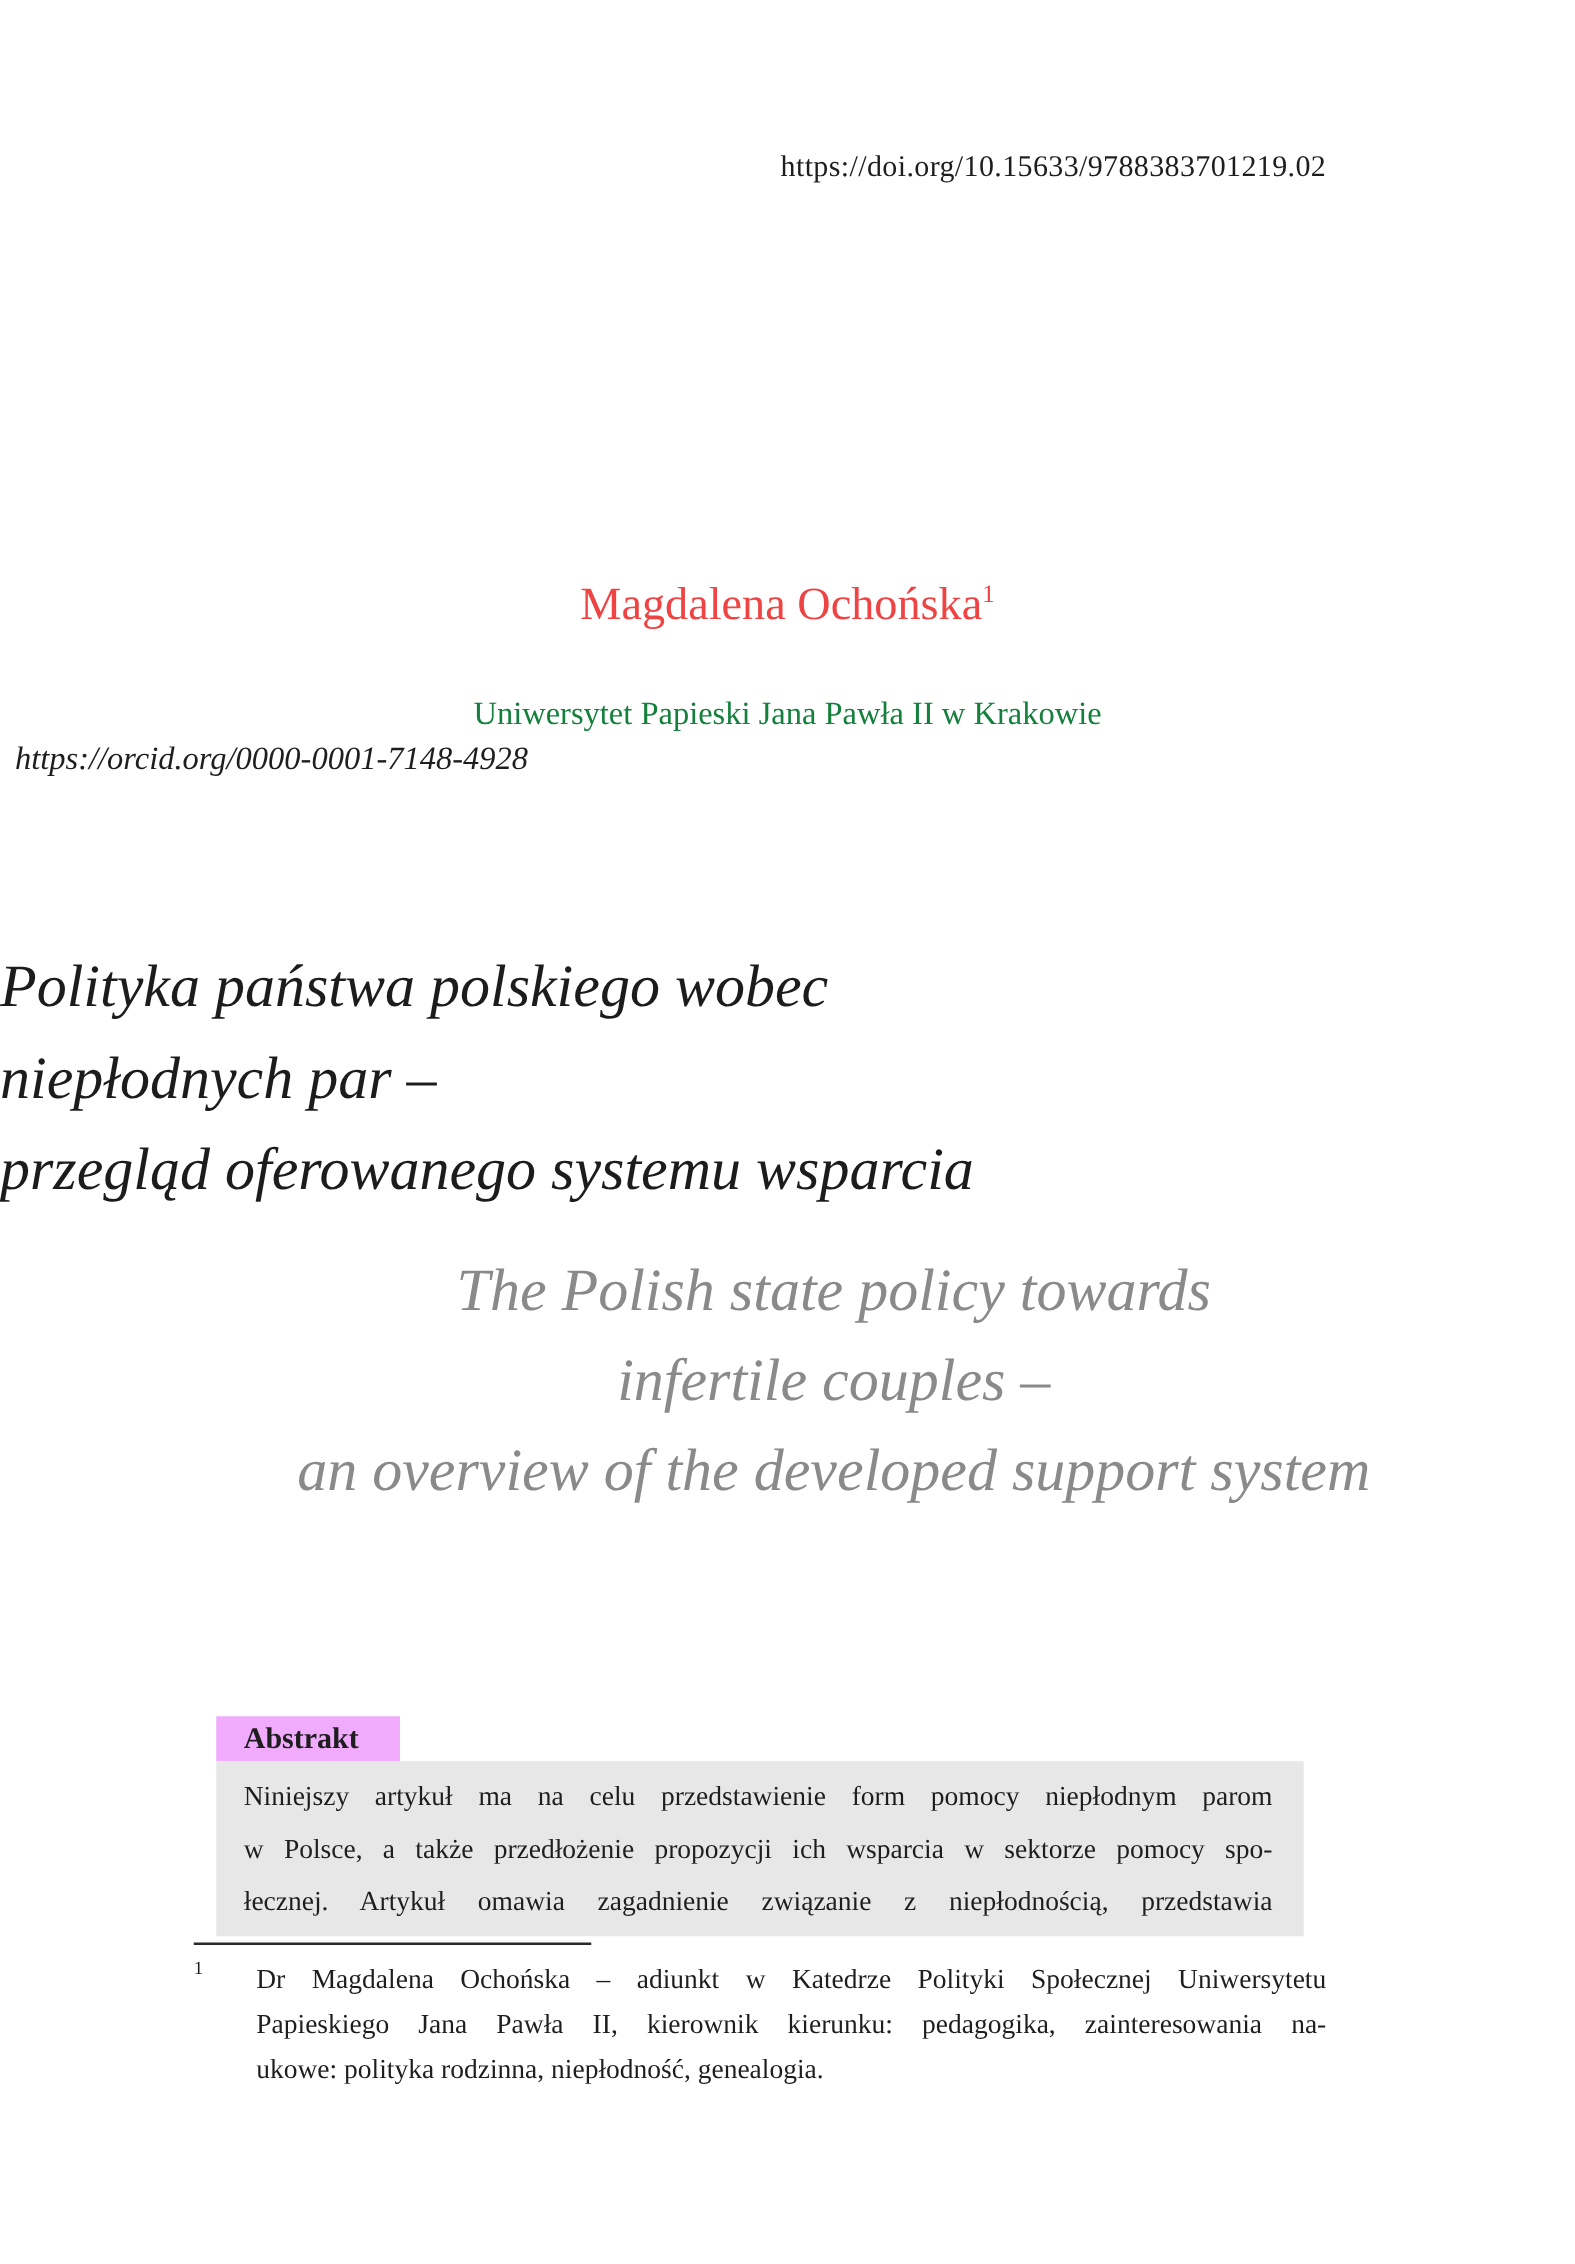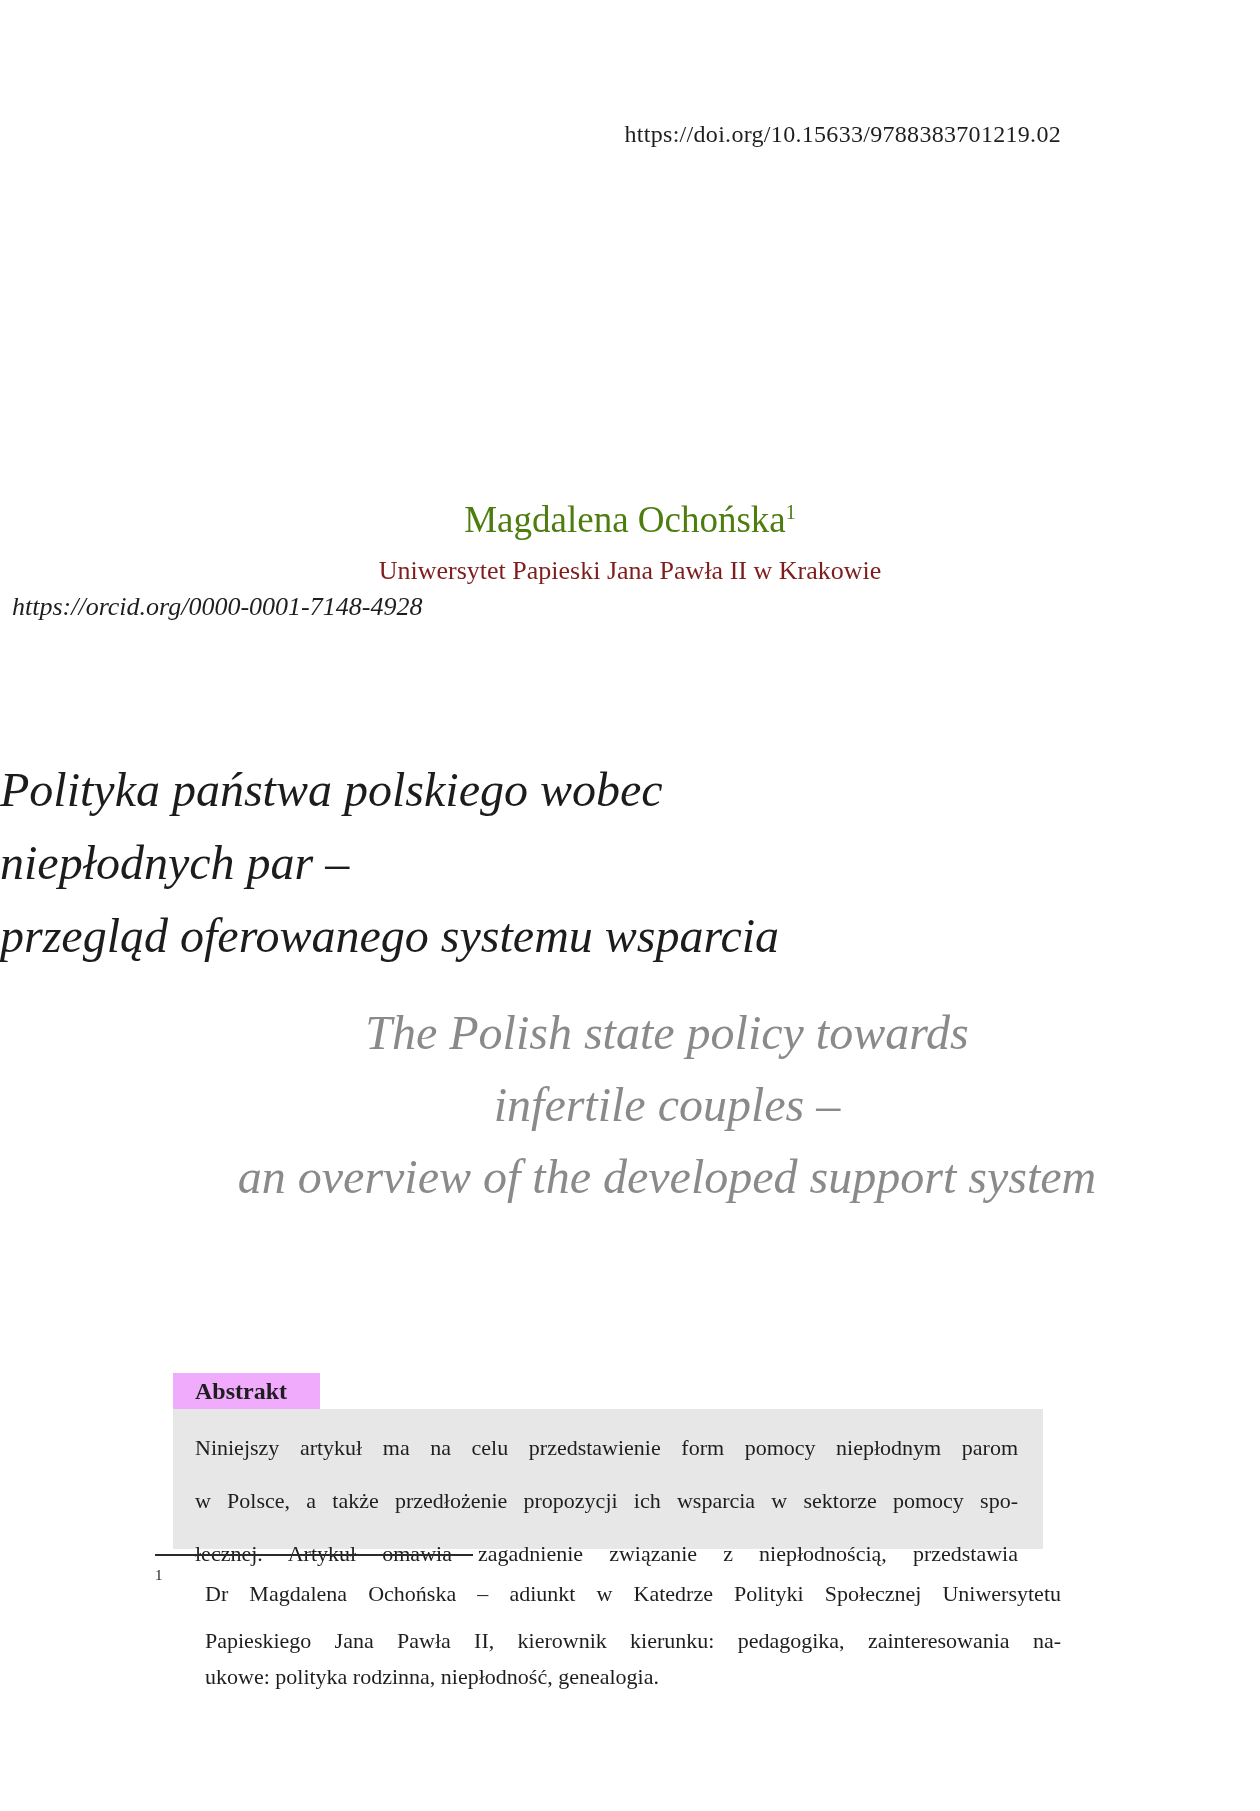--- a/index.html
+++ b/index.html
@@ -21,36 +21,35 @@
     color: #1e1e1e;
     text-decoration: none;
   }
   .author {
     position: absolute;
     top: 462px;
     left: 0;
     width: 100%;
     text-align: center;
     font-size: 37px;
-    color: #4d7c0f;
-    margin-top: 36px;
+    color: #ef4444;
   }
   .author sup {
     font-size: 20px;
     vertical-align: super;
     line-height: 0;
   }
   .affiliation {
     position: absolute;
     top: 556px;
     left: 0;
     width: 100%;
     text-align: center;
     font-size: 26px;
-    color: #7f1d1d;
+    color: #15803d;
   }
   .orcid {
     position: absolute;
     top: 592px;
     left: 12px;
     width: 100%;
     text-align: left;
     font-size: 26px;
     color: #1e1e1e;
     text-decoration: none;
@@ -107,21 +106,20 @@
     height: 140px;
     box-sizing: border-box;
     padding: 7px 25px 0 22px;
     font-size: 22px;
     line-height: 42px;
     color: #1e1e1e;
   }
   .just {
     text-align: justify;
     text-align-last: justify;
-    margin-top: 11px;
   }
   .footnote-rule {
     position: absolute;
     left: 155px;
     top: 1554px;
     width: 318px;
     height: 0;
     border: none;
     border-top: 2px solid #2a2a2a;
     margin: 0;

